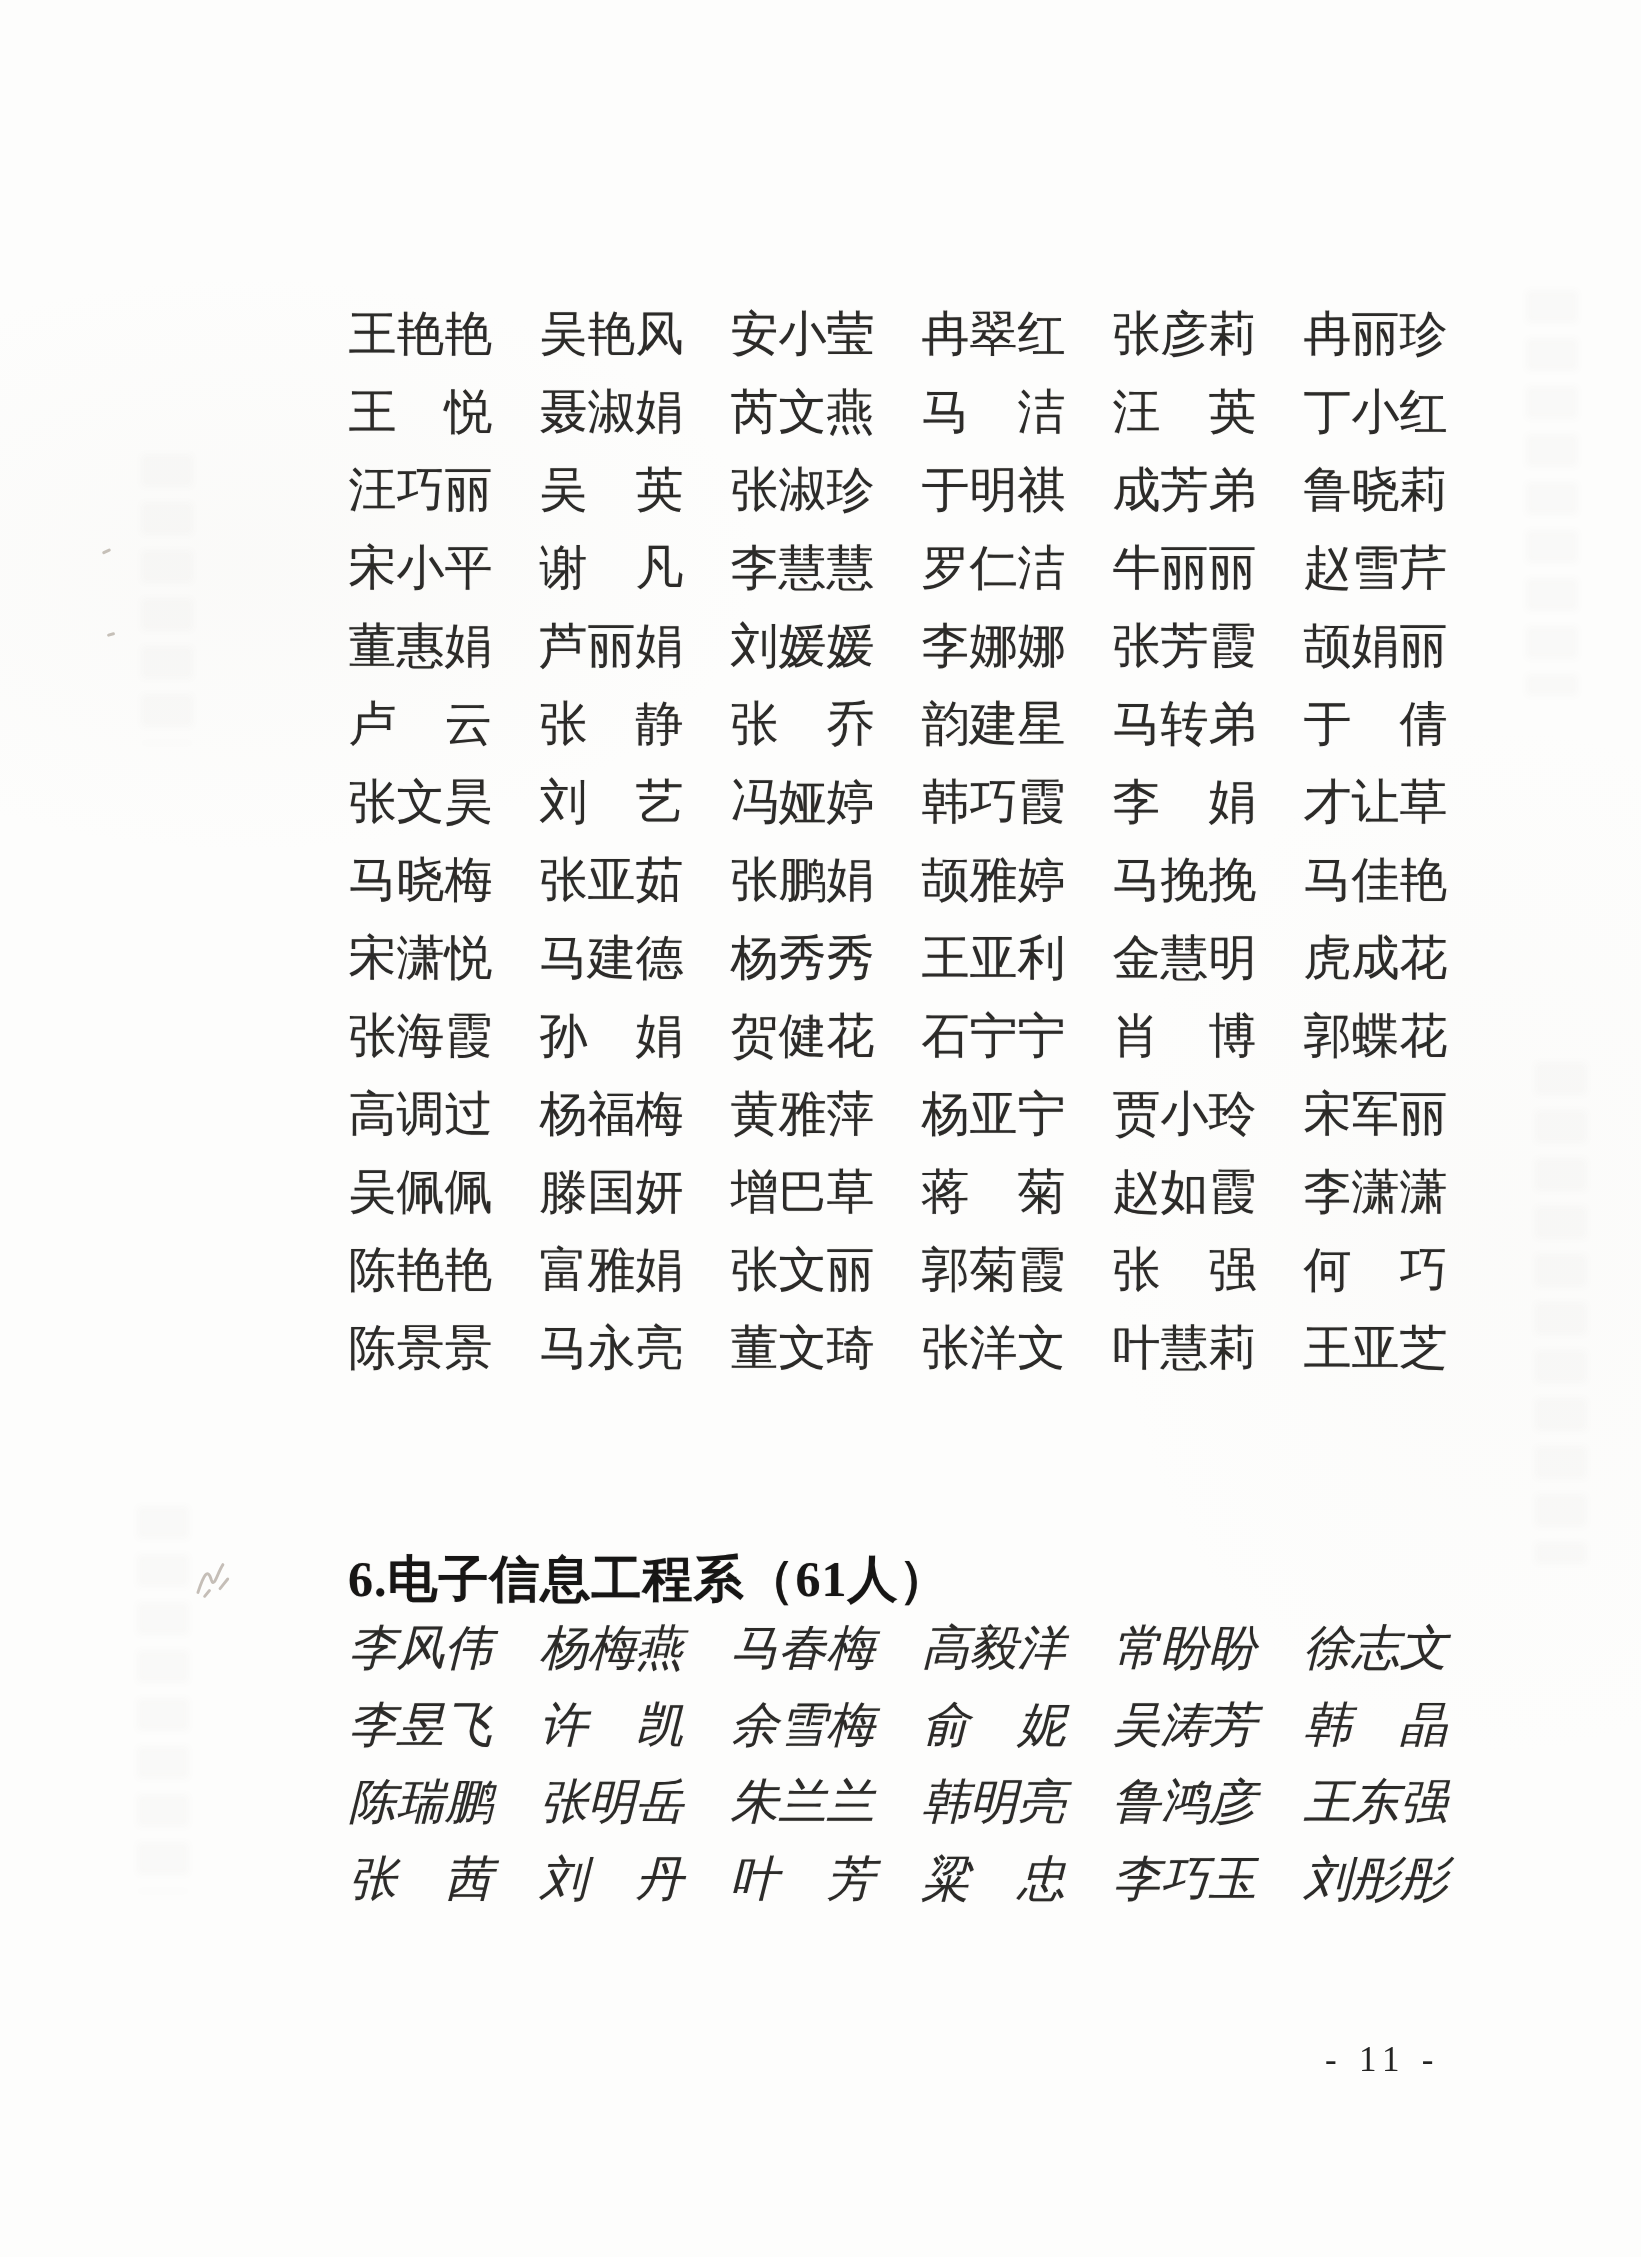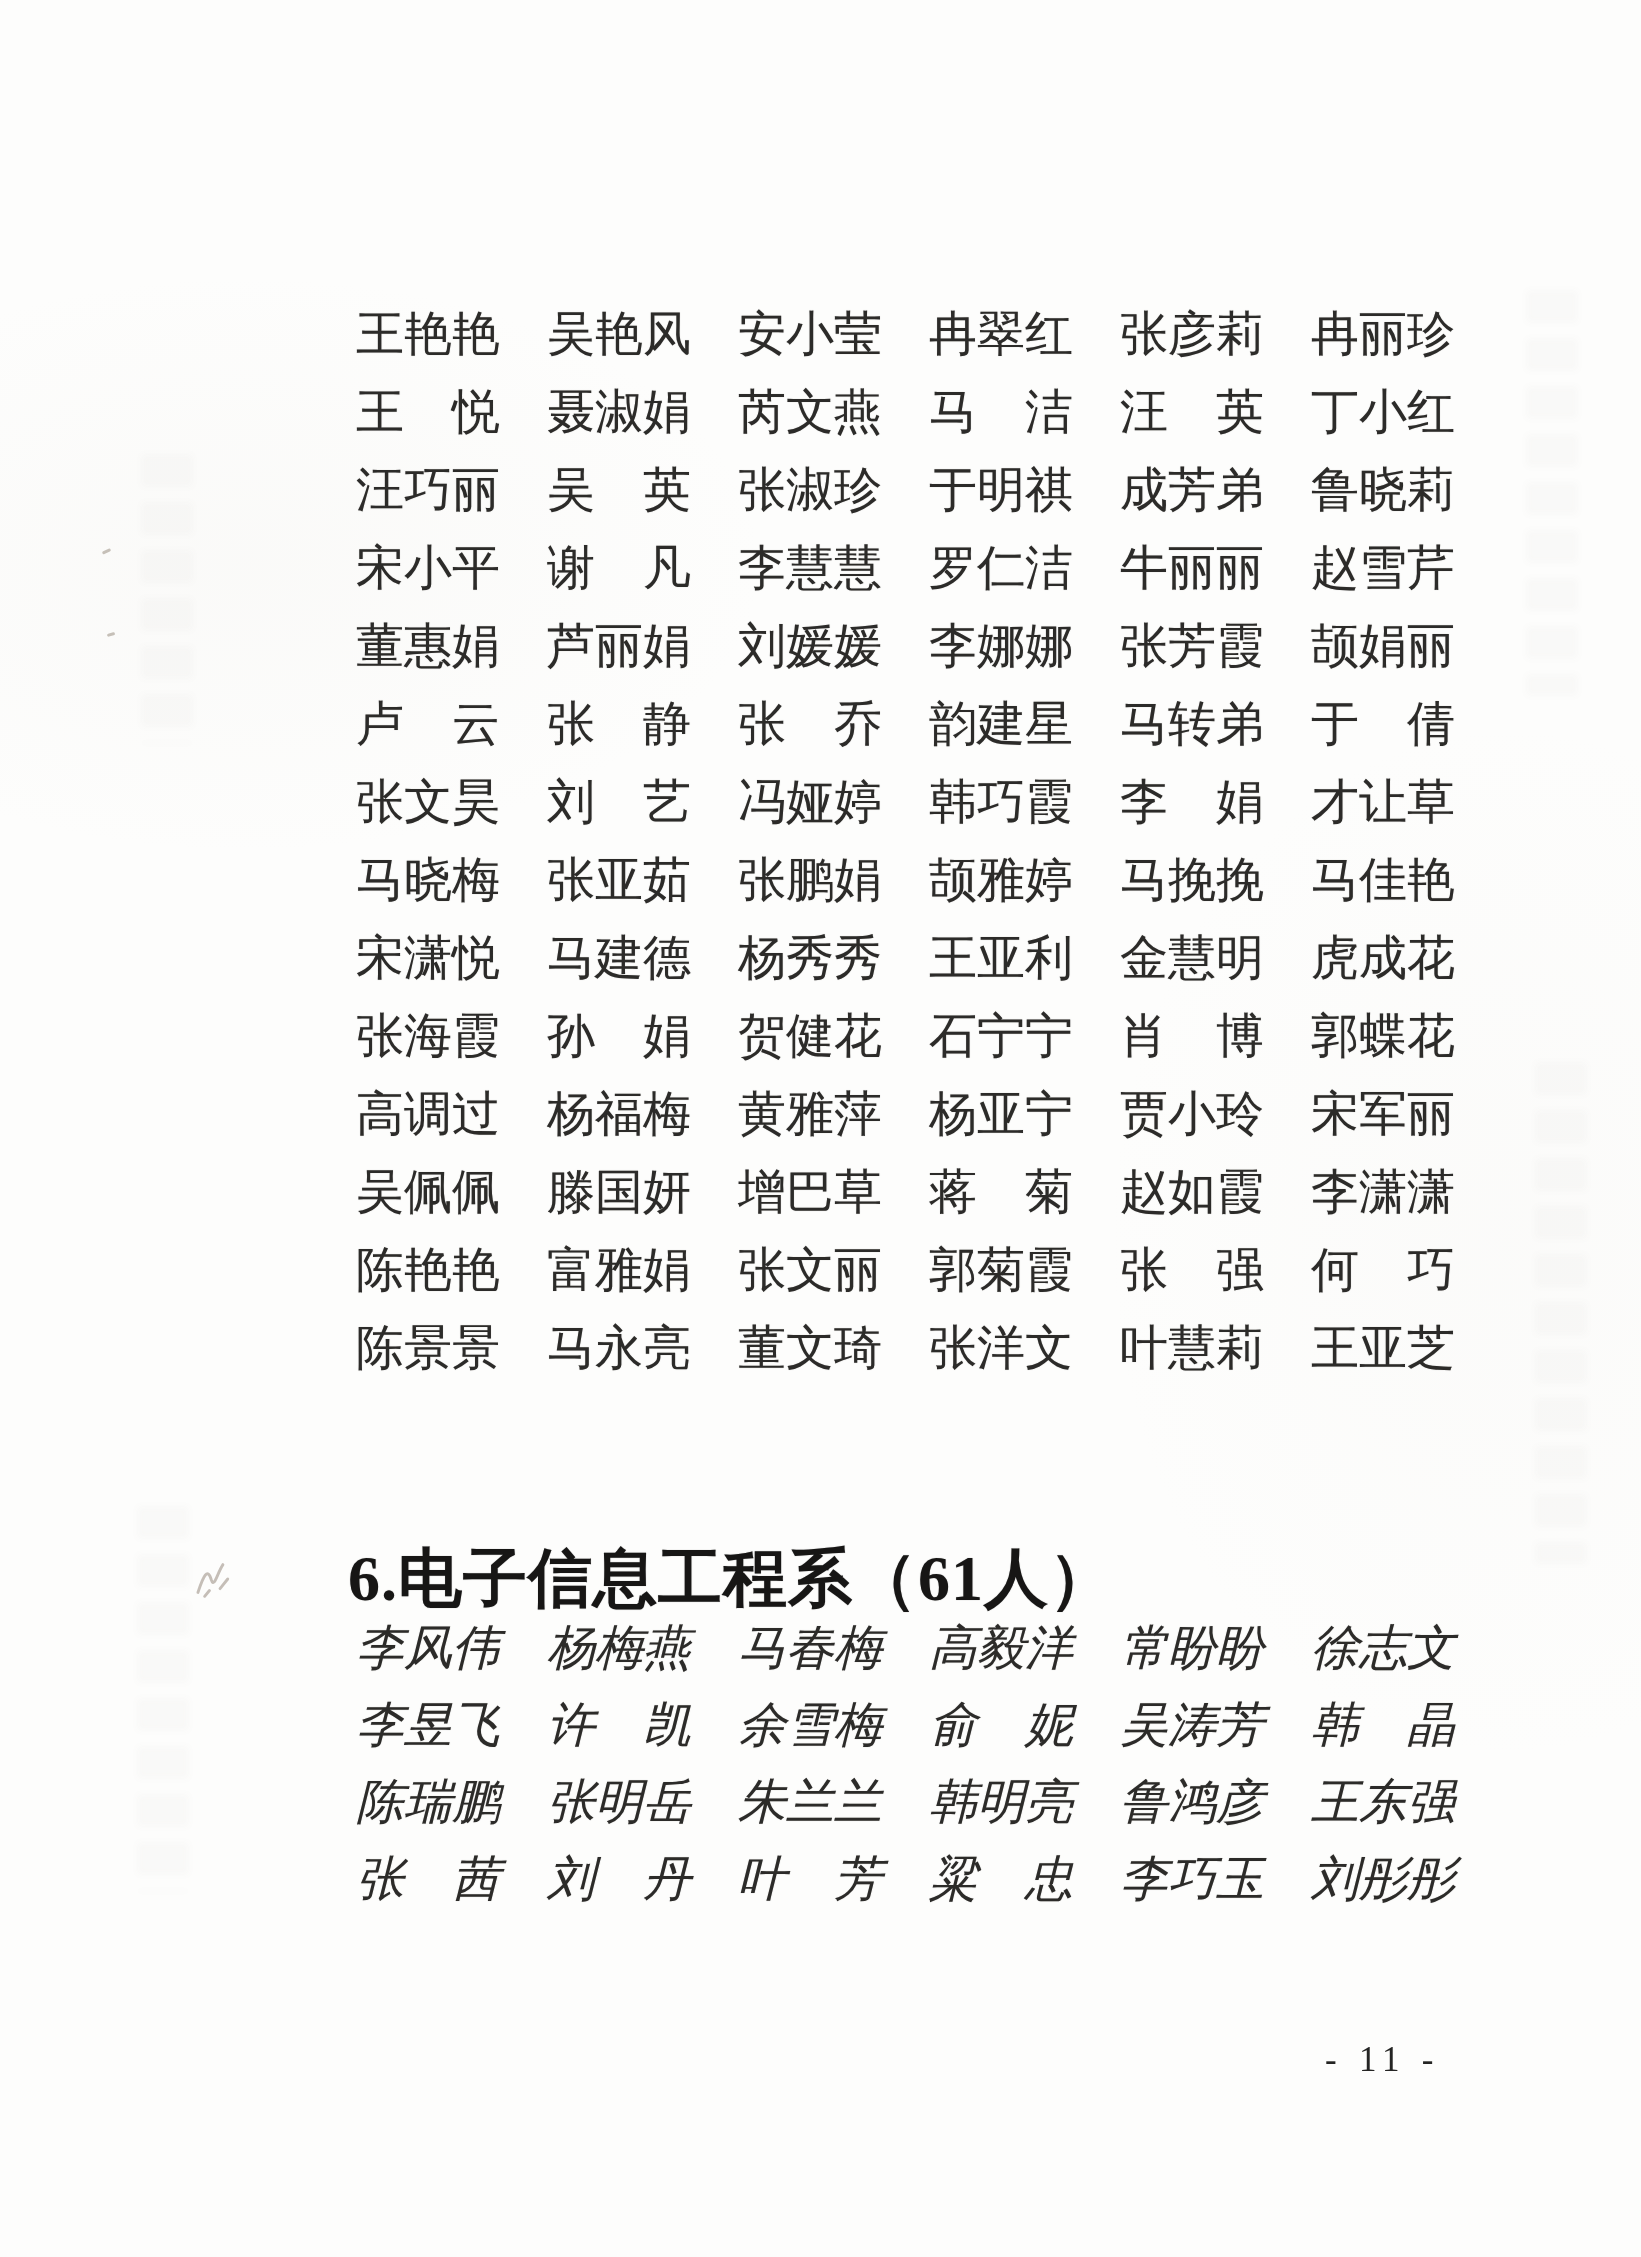--- a/index.html
+++ b/index.html
@@ -10,36 +10,36 @@
     font-family: "Liberation Serif", "DejaVu Serif", serif;
     overflow: hidden;
   }
   .page {
     position: absolute; inset: 0;
     background:
       radial-gradient(ellipse 869px 483px at 15% 25%, rgba(225,222,216,0.10), transparent 60%),
       radial-gradient(ellipse 676px 869px at 92% 55%, rgba(228,225,220,0.08), transparent 60%),
       #fdfdfc;
   }
-  .name-grid { position: absolute; left: 356px; display: flex; flex-direction: column; }
+  .name-grid { position: absolute; left: 348px; display: flex; flex-direction: column; text-align: center; }
   #grid-before { top: 295px; }
   #grid-after  { top: 1609px; font-style: italic; }
   .name-row { display: flex; align-items: center; height: 78px; }
   #grid-after .name-row { height: 77px; }
   .name-cell {
     display: inline-block;
     width: 145px; margin-right: 46px;
     font-size: 48px; line-height: 1;
     color: #2c2b29;
     white-space: nowrap;
     text-shadow: 0 0 1px rgba(60,58,55,0.35);
   }
   .section-header {
     position: absolute; left: 348px; top: 1550px;
-    font-size: 64px; line-height: 58px; font-weight: 700;
+    font-size: 50px; line-height: 58px; font-weight: 700;
     color: #171615; letter-spacing: 1px;
     text-shadow: 0 0 1px rgba(20,20,20,0.4);
     white-space: nowrap;
   }
   .page-number {
     position: absolute; left: 1325px; top: 2039px;
     font-size: 35px; line-height: 1.2;
     letter-spacing: 6.8px; color: #242423;
     white-space: nowrap;
     text-align: center;

